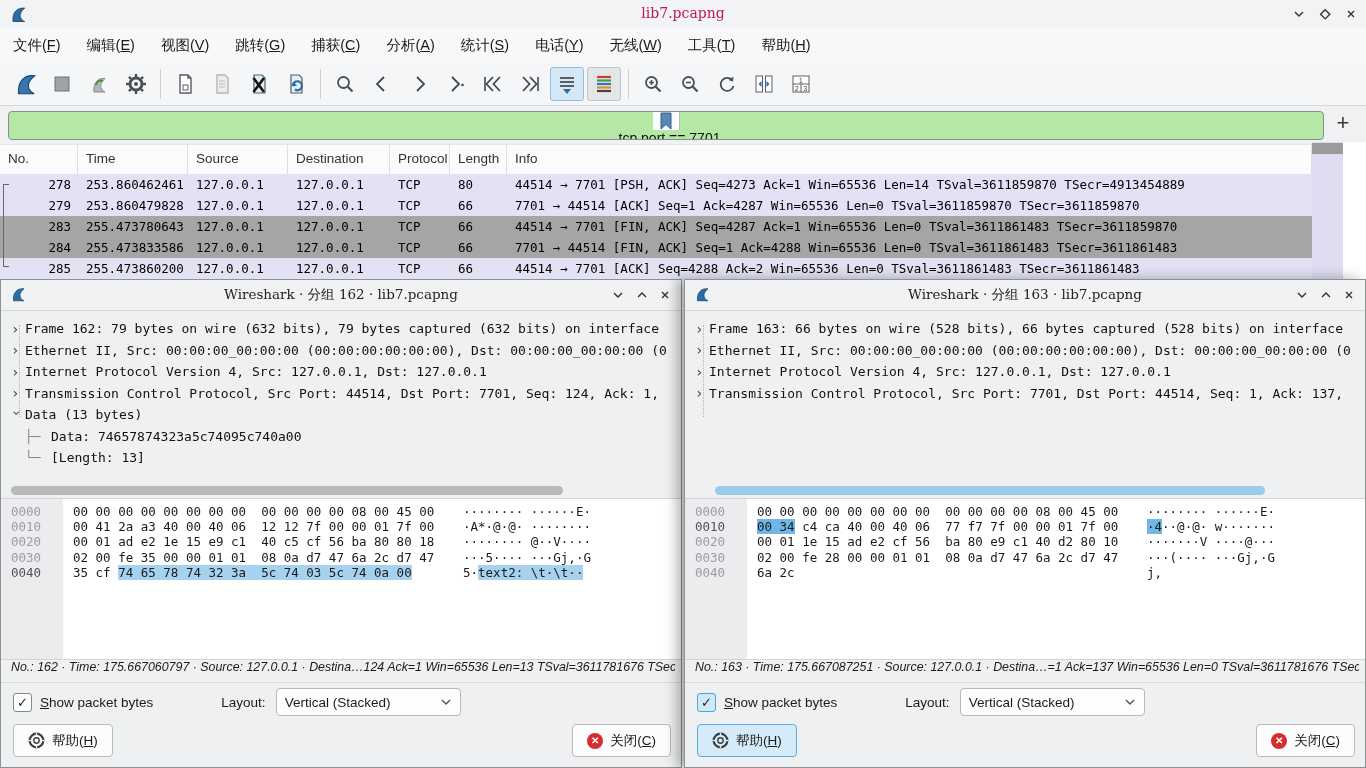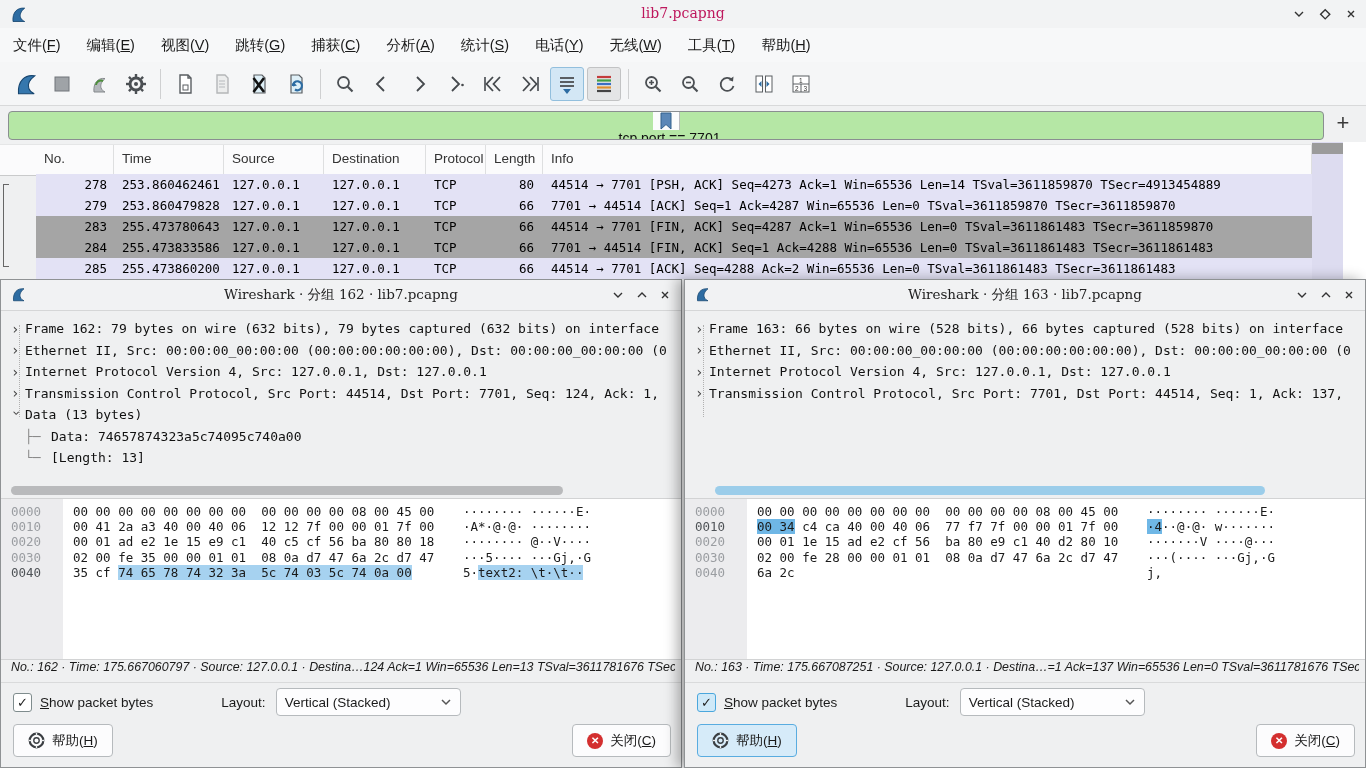--- a/index.html
+++ b/index.html
@@ -37,29 +37,29 @@
   .fbtn{width:26px;height:20px;border-radius:3px;display:flex;align-items:center;
     justify-content:center;cursor:pointer;font-weight:bold;}
   #filter-clear{background:#9a9ea2;color:#fff;font-size:13px;}
   #filter-apply{background:#5a96d6;color:#fff;}
   #filter-caret{color:#555;font-size:10px;width:12px;text-align:center;cursor:pointer;}
   #filter-add{left:1330px;top:4px;width:26px;height:28px;font-size:22px;color:#3a3a3a;
     text-align:center;line-height:26px;cursor:pointer;}
   
   #plist-header{left:0;top:144px;width:1312px;height:30px;background:#fbfbfc;
     border-bottom:1px solid #c9cacb;border-top:1px solid #e5e6e7;}
-  .prow{display:grid;grid-template-columns:78px 110px 100px 102px 60px 57px 1fr;height:100%;margin-left:36px;}
+  .prow{display:grid;grid-template-columns:78px 110px 100px 102px 60px 57px 1fr;height:100%;}
   .hcell{font-size:13.5px;color:#333;padding:6px 0 0 8px;border-right:1px solid #dedfe0;
     overflow:hidden;white-space:nowrap;}
   #plist-rows{left:0;top:174px;width:1312px;height:89px;font-family:"DejaVu Sans Mono",monospace;
     font-size:12.5px;color:#000;}
   .pr{height:21px;}
   .pr .cell{padding:3px 0 0 8px;white-space:nowrap;overflow:hidden;}
   .pr .c0{text-align:right;padding-right:7px;}
-  .pr .c5{text-align:right;padding-right:9px;}
+  .pr .c5{text-align:left;padding-right:9px;}
   .pr.lavender{background:#e3e2f5;}
   .pr.selected{background:#a5a5a5;}
   #conv-bracket{left:3px;top:184px;width:6px;height:83px;border-left:1px solid #666;}
   #conv-bracket::before,#conv-bracket::after{content:"";position:absolute;left:0;width:5px;
     border-top:1px solid #666;}
   #conv-bracket::before{top:0;} #conv-bracket::after{bottom:0;}
   #vtrack{left:1312px;top:142px;width:31px;height:137px;background:#dddcf0;}
   #vthumb{left:1312px;top:143px;width:31px;height:11px;background:#9b9b9b;cursor:pointer;}
   #right-gap{left:1343px;top:142px;width:23px;height:137px;background:#ffffff;}
   

